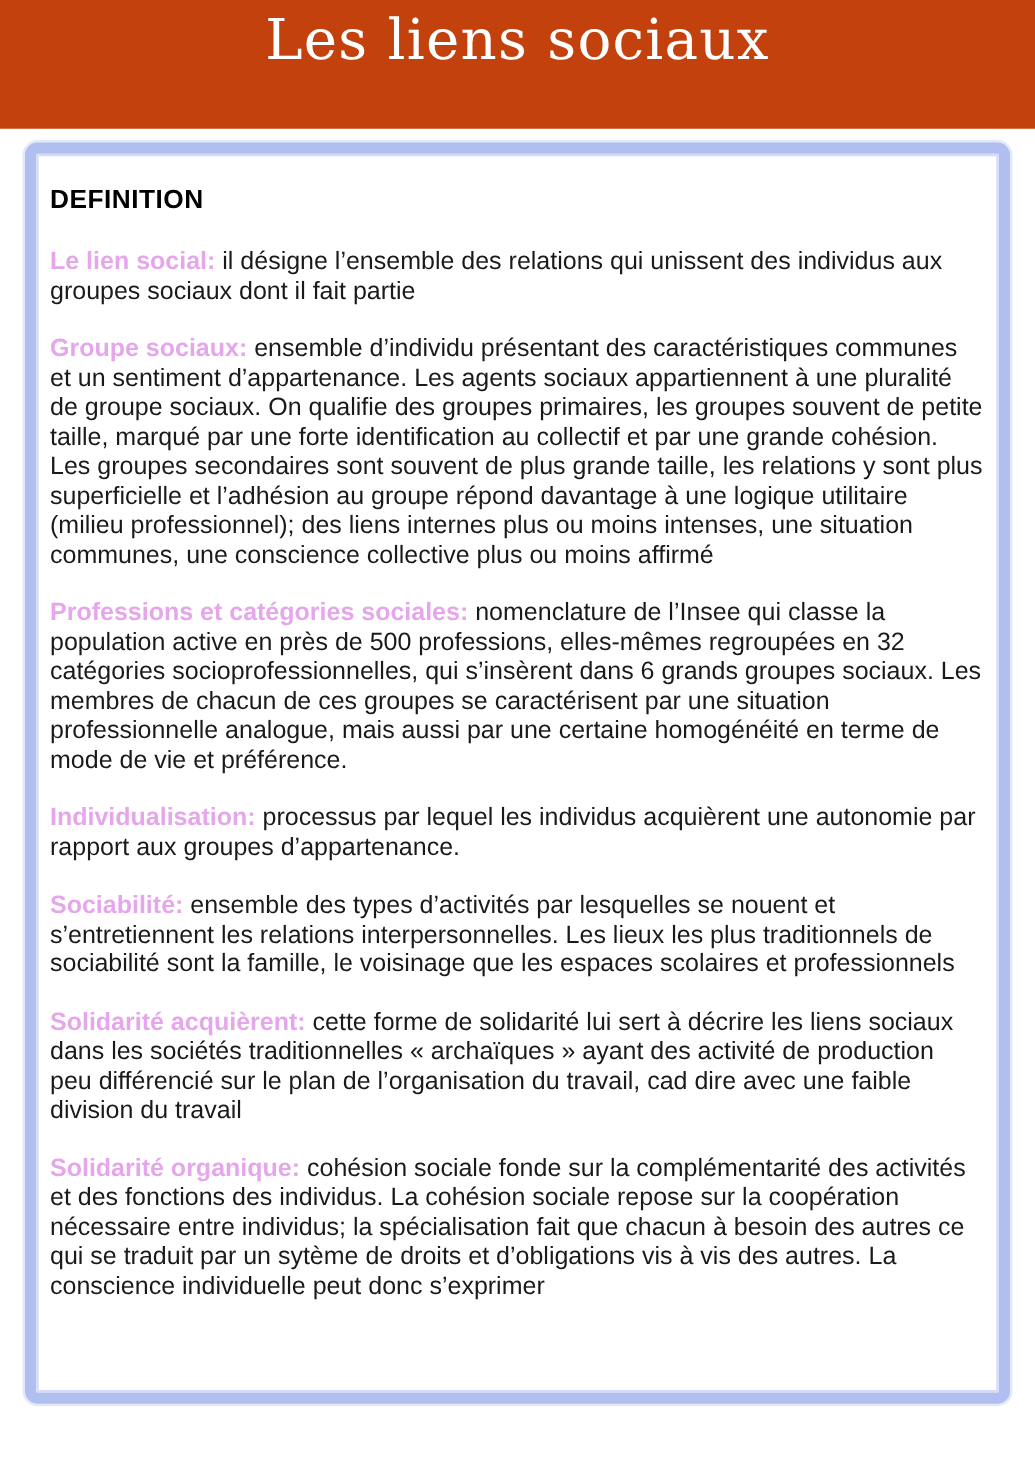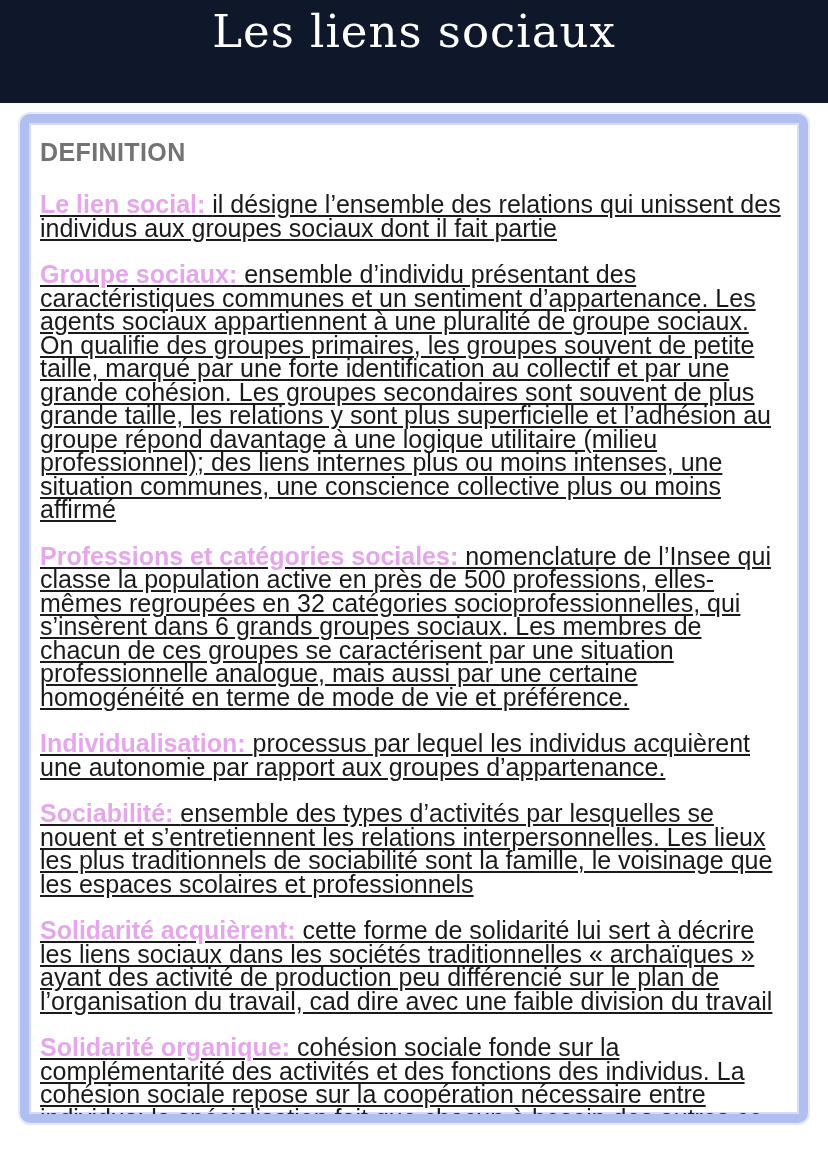--- a/index.html
+++ b/index.html
@@ -9,21 +9,21 @@
   }
   body {
     width: 828px;
     height: 1175px;
     font-family: "Liberation Sans", sans-serif;
     overflow: hidden;
   }
   .banner {
     width: 828px;
     height: 103px;
-    background: #0f172a;
+    background: #c2410c;
     display: flex;
     justify-content: center;
     align-items: flex-start;
   }
   .banner h1 {
     margin: 0;
     padding-top: 5px;
     font-family: "DejaVu Serif", serif;
     font-weight: 500;
     font-size: 45px;
@@ -36,32 +36,31 @@
     width: 788px;
     height: 1009px;
     background: #ffffff;
     border: 9px solid #B0BFEF;
     border-radius: 10px;
     box-shadow: inset 0 0 0 2px #d4dcf8, 0 0 0 2px #e3e9fb;
     padding: 10px 13px 18px 11px;
     overflow: hidden;
   }
   .note-card h2 {
-    margin: 5px 0 26px 0;
-    font-size: 25px;
+    margin: 15px 0 26px 0;
+    font-size: 21px;
     font-weight: bold;
     letter-spacing: 0.4px;
-    color: #737373;
+    color: #000000;
   }
   .definition {
     margin: 23px 0 0 0;
-    font-size: 25px;
+    font-size: 20px;
     line-height: 23.5px;
     color: #1A1A1C;
-    text-decoration: underline;
   }
   .term {
     font-weight: bold;
     color: #E6A6EB;
   }
 </style>
 </head>
 <body>
 
 <div class="page">

